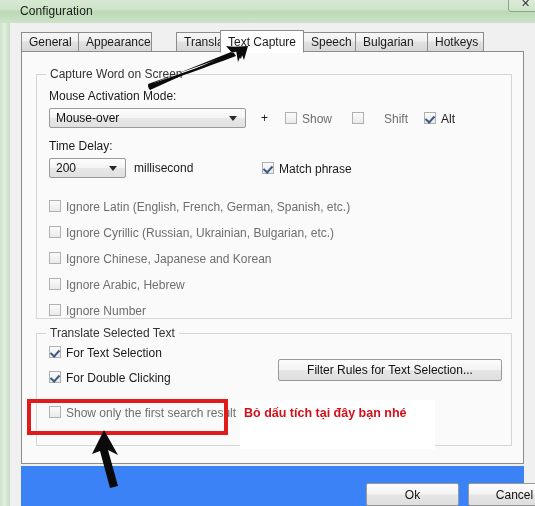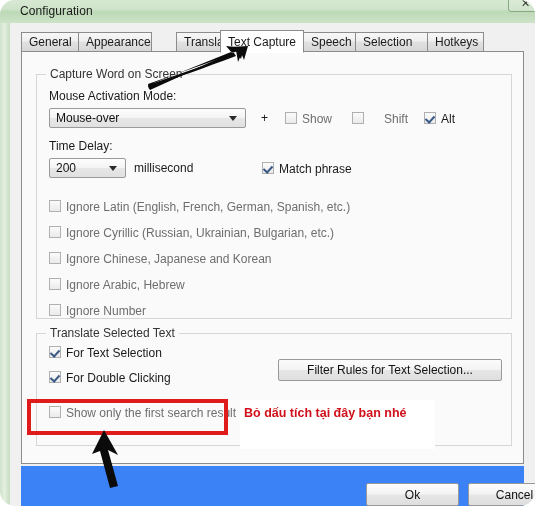--- a/index.html
+++ b/index.html
@@ -6,21 +6,20 @@
     margin: 0; padding: 0;
     width: 535px; height: 506px;
     overflow: hidden;
     font-family: "Liberation Sans", sans-serif;
   }
   #root {
     position: relative;
     width: 535px; height: 506px;
     background: #ffffff;
     overflow: hidden;
-    border-radius: 15px;
   }
 
   
   .desktop-strip {
     position: absolute; left: 0; top: 0;
     width: 10px; height: 506px;
     background: linear-gradient(to right, #cfe3cb 0%, #e3efdf 45%, #d3e5cf 75%, #c6dcc1 100%);
   }
 
   
@@ -221,21 +220,21 @@
       <div class="titlebar-text">Configuration</div>
       <div class="close-btn">✕</div>
     </div>
 
     <div class="tabstrip">
       <div class="tab" style="left:0px;width:58px;">General</div>
       <div class="tab" style="left:57px;width:74px;">Appearance</div>
       <div class="tab" style="left:130px;width:64px;margin-left:25px;">Translation</div>
       <div class="tab active" style="left:199px;width:84px;">Text Capture</div>
       <div class="tab" style="left:282px;width:53px;">Speech</div>
-      <div class="tab" style="left:334px;width:73px;">Selection</div>
+      <div class="tab" style="left:334px;width:73px;">Bulgarian</div>
       <div class="tab" style="left:406px;width:57px;">Hotkeys</div>
     </div>
 
     <div class="tabpage">
 
       <div class="group" style="left:14px; top:22px; width:476px; height:245px;">
         <span class="group-title">Capture Word on Screen</span>
 
         <span class="lbl" style="left:12px; top:14px;">Mouse Activation Mode:</span>
 

